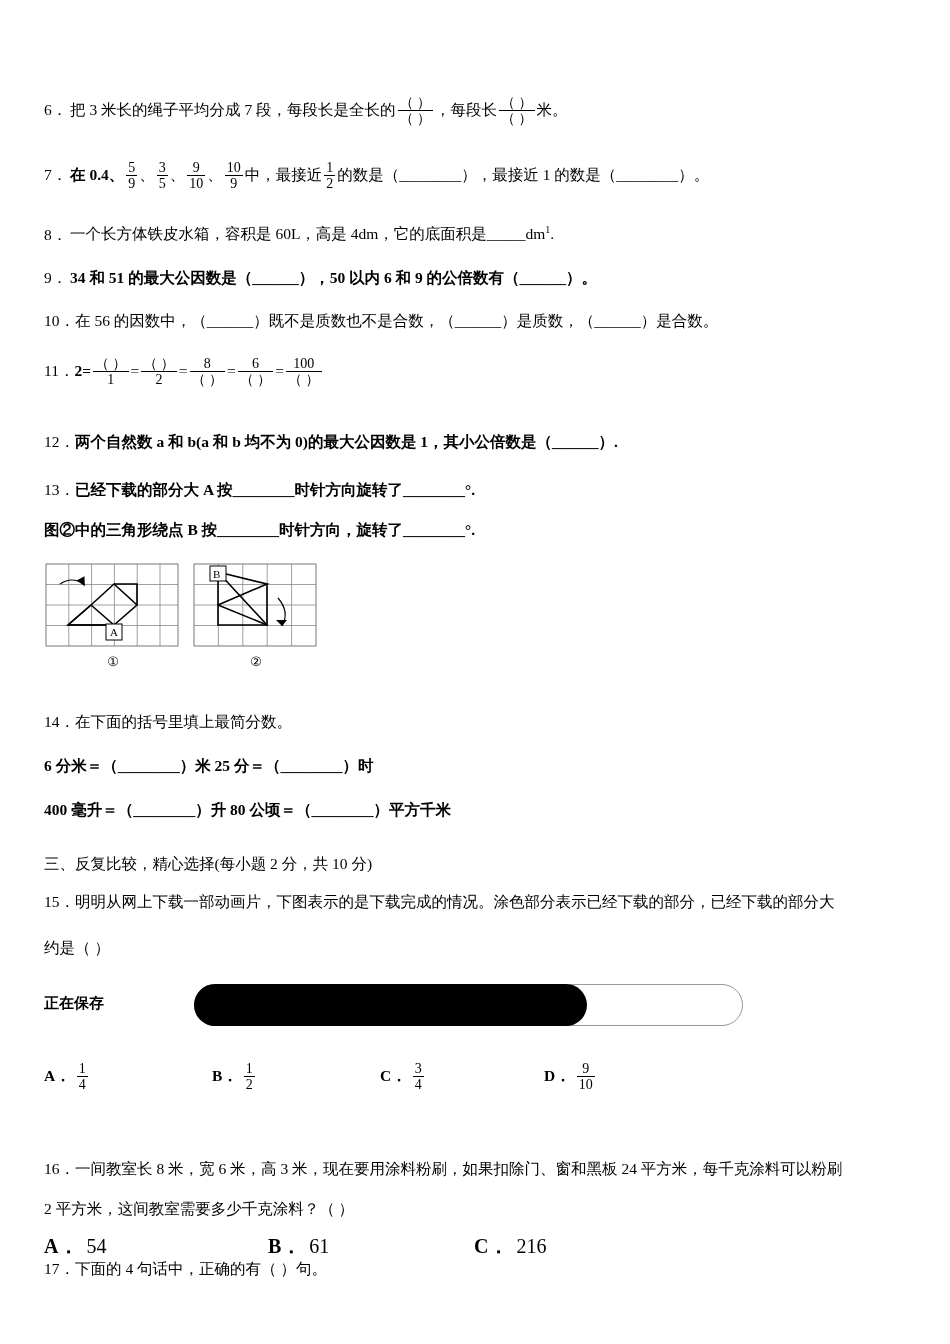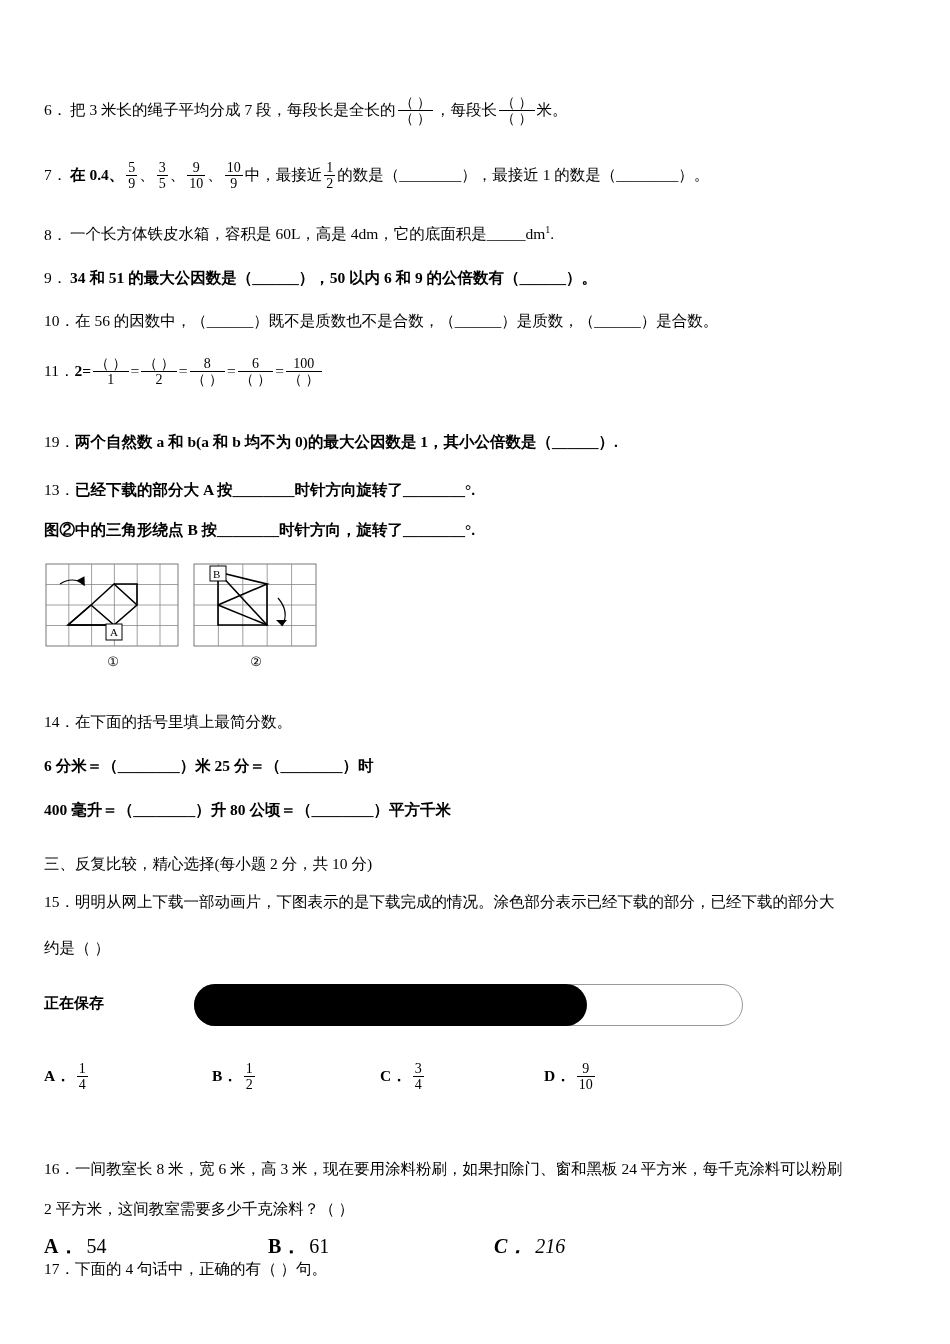--- a/index.html
+++ b/index.html
@@ -109,21 +109,21 @@
 
     <div class="q q10">
       <span class="num-label">10．</span><span>在 56 的因数中，（______）既不是质数也不是合数，（______）是质数，（______）是合数。</span>
     </div>
 
     <div class="q q11">
       <span class="num-label">11．</span><span class="bold">2=</span><span class="frac"><span class="num">（ ）</span><span class="den">1</span></span><span>=</span><span class="frac"><span class="num">（ ）</span><span class="den">2</span></span><span>=</span><span class="frac"><span class="num">8</span><span class="den">（ ）</span></span><span>=</span><span class="frac"><span class="num">6</span><span class="den">（ ）</span></span><span>=</span><span class="frac"><span class="num">100</span><span class="den">（ ）</span></span>
     </div>
 
     <div class="q q12">
-      <span class="num-label">19．</span><span class="bold">两个自然数 a 和 b(a 和 b 均不为 0)的最大公因数是 1，其小公倍数是（______）.</span>
+      <span class="num-label">12．</span><span class="bold">两个自然数 a 和 b(a 和 b 均不为 0)的最大公因数是 1，其小公倍数是（______）.</span>
     </div>
 
     <div class="q q13">
       <span class="num-label">13．</span><span class="bold">已经下载的部分大 A 按________时针方向旋转了________°.</span>
     </div>
     <div class="q q13b">
       <span class="bold">图②中的三角形绕点 B 按________时针方向，旋转了________°.</span>
     </div>
 
     <div class="fig-row">
@@ -231,21 +231,21 @@
     <div class="q q16b">
       <span>2 平方米，这间教室需要多少千克涂料？（   ）</span>
     </div>
     <div class="opts16">
       <div class="opt16" style="left:0;">
         <span class="lbl">A．</span><span>54</span>
       </div>
       <div class="opt16" style="left:224px;">
         <span class="lbl">B．</span><span>61</span>
       </div>
-      <div class="opt16" style="left:450px;font-style:italic;">
+      <div class="opt16" style="left:430px;">
         <span class="lbl">C．</span><span>216</span>
       </div>
     </div>
 
     <div class="q q17">
       <span class="num-label">17．</span><span>下面的 4 句话中，正确的有（   ）句。</span>
     </div>
 
   </div>
 </div>

